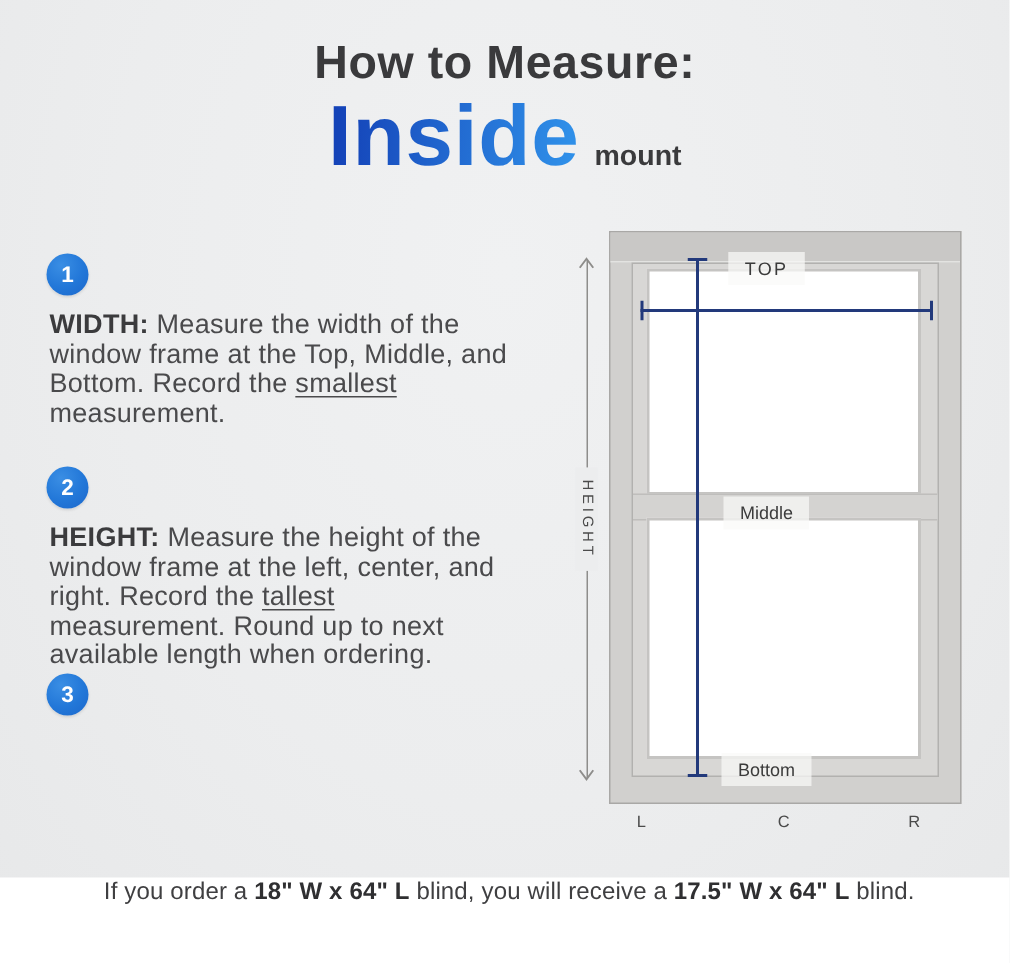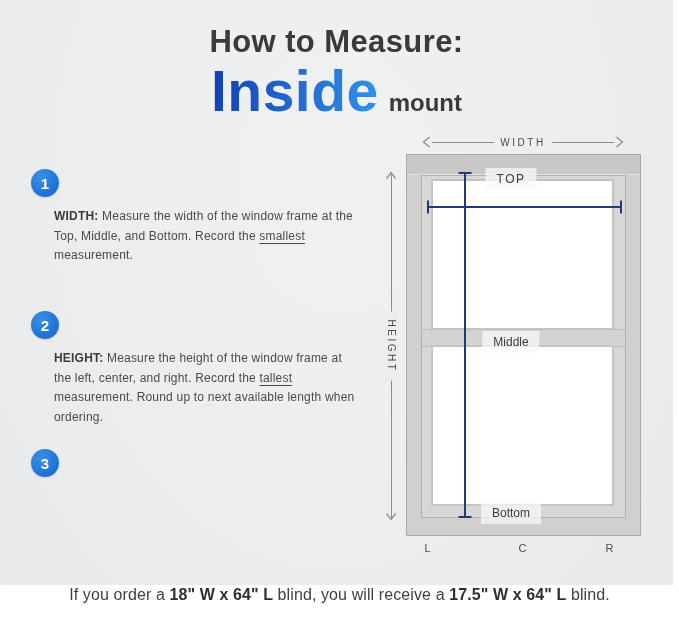--- a/index.html
+++ b/index.html
@@ -10,32 +10,32 @@
   }
   
   .title{position:absolute;top:24px;left:0;right:0;text-align:center;}
   .title h1{margin:0;font-size:31px;font-weight:700;color:var(--title-dark,#3a3a3c);letter-spacing:.4px;}
   .title-line2{display:flex;justify-content:center;align-items:baseline;gap:10px;margin-top:-2px;}
   .inside{
     font-size:57px;font-weight:800;letter-spacing:.5px;
     background:linear-gradient(95deg,var(--inside-gradient-start,#1443b8) 5%,var(--inside-gradient-end,#2f8fe8) 95%);
     -webkit-background-clip:text;background-clip:text;color:transparent;
   }
-  .mount{font-size:24px;font-weight:700;color:var(--title-dark,#3a3a3c);}
+  .mount{font-size:19px;font-weight:700;color:var(--title-dark,#3a3a3c);}
   
   .step{position:absolute;left:31px;width:330px;}
   .step-1{top:169px;} .step-2{top:311px;} .step-3{top:449px;}
   .badge{
     width:28px;height:28px;border-radius:50%;
     background:radial-gradient(circle at 35% 28%, #3a8ee4 0%, var(--accent-blue,#2277d8) 55%, #1c67cb 100%);
     color:#fff;font-size:15px;font-weight:700;
     display:flex;align-items:center;justify-content:center;
     box-shadow:0 1px 2px rgba(0,0,0,.12);
   }
-  .step-text{margin:10px 0 0 23px;width:306px;font-size:12px;line-height:19.5px;color:#4a4a4c;letter-spacing:.2px;}
+  .step-text{margin:10px 0 0 2px;width:306px;font-size:18px;line-height:19.5px;color:#4a4a4c;letter-spacing:.2px;}
   .step-text strong{color:#3b3b3d;font-weight:700;}
   .u{text-decoration:underline;text-underline-offset:2.5px;}
   
   .diagram{position:absolute;left:385px;top:130px;width:294px;height:460px;}
   .width-arrow{position:absolute;left:36px;top:5px;width:204px;height:14px;display:flex;align-items:center;}
   .wline{flex:1;height:1px;background:#8e8d8b;}
   .axis-label{font-size:10px;font-weight:500;letter-spacing:2.5px;color:#4b4b4b;margin:0 6px;white-space:nowrap;}
   .chev{flex:0 0 auto;display:block;}
   .height-arrow{position:absolute;left:0;top:40px;width:12px;height:352px;}
   .height-arrow .vtrack{position:absolute;left:5.5px;top:3px;bottom:3px;width:1px;background:#8e8d8b;}
@@ -111,31 +111,20 @@
   </div>
 
   <div class="step step-3">
     <div class="badge">
       <span>3</span>
     </div>
   </div>
 
   <section class="diagram">
 
-    <div class="width-arrow">
-      <svg class="chev" width="11" height="14" viewBox="0 0 11 14">
-          <path d="M8.5 2 L2.5 7 L8.5 12" stroke="#8e8d8b" stroke-width="1.3" fill="none"></path>
-        </svg>
-      <span class="wline"></span>
-      <span class="axis-label">WIDTH</span>
-      <span class="wline"></span>
-      <svg class="chev" width="11" height="14" viewBox="0 0 11 14">
-          <path d="M2.5 2 L8.5 7 L2.5 12" stroke="#8e8d8b" stroke-width="1.3" fill="none"></path>
-        </svg>
-    </div>
 
     <div class="height-arrow">
       <svg class="chev-top" width="12" height="11" viewBox="0 0 12 11">
           <path d="M1.5 8.5 L6 2.5 L10.5 8.5" stroke="#8e8d8b" stroke-width="1.3" fill="none"></path>
         </svg>
       <div class="vtrack"></div>
       <span class="axis-label">HEIGHT</span>
       <svg class="chev-bottom" width="12" height="11" viewBox="0 0 12 11">
           <path d="M1.5 2.5 L6 8.5 L10.5 2.5" stroke="#8e8d8b" stroke-width="1.3" fill="none"></path>
         </svg>

